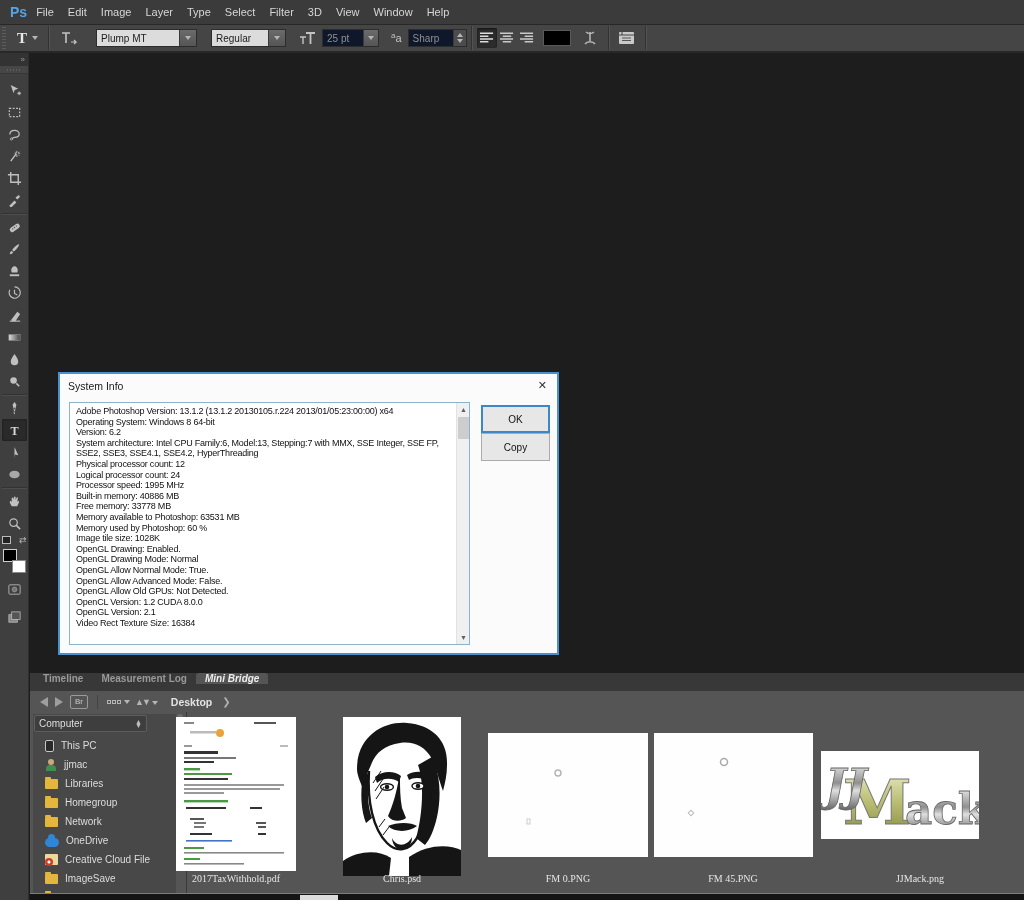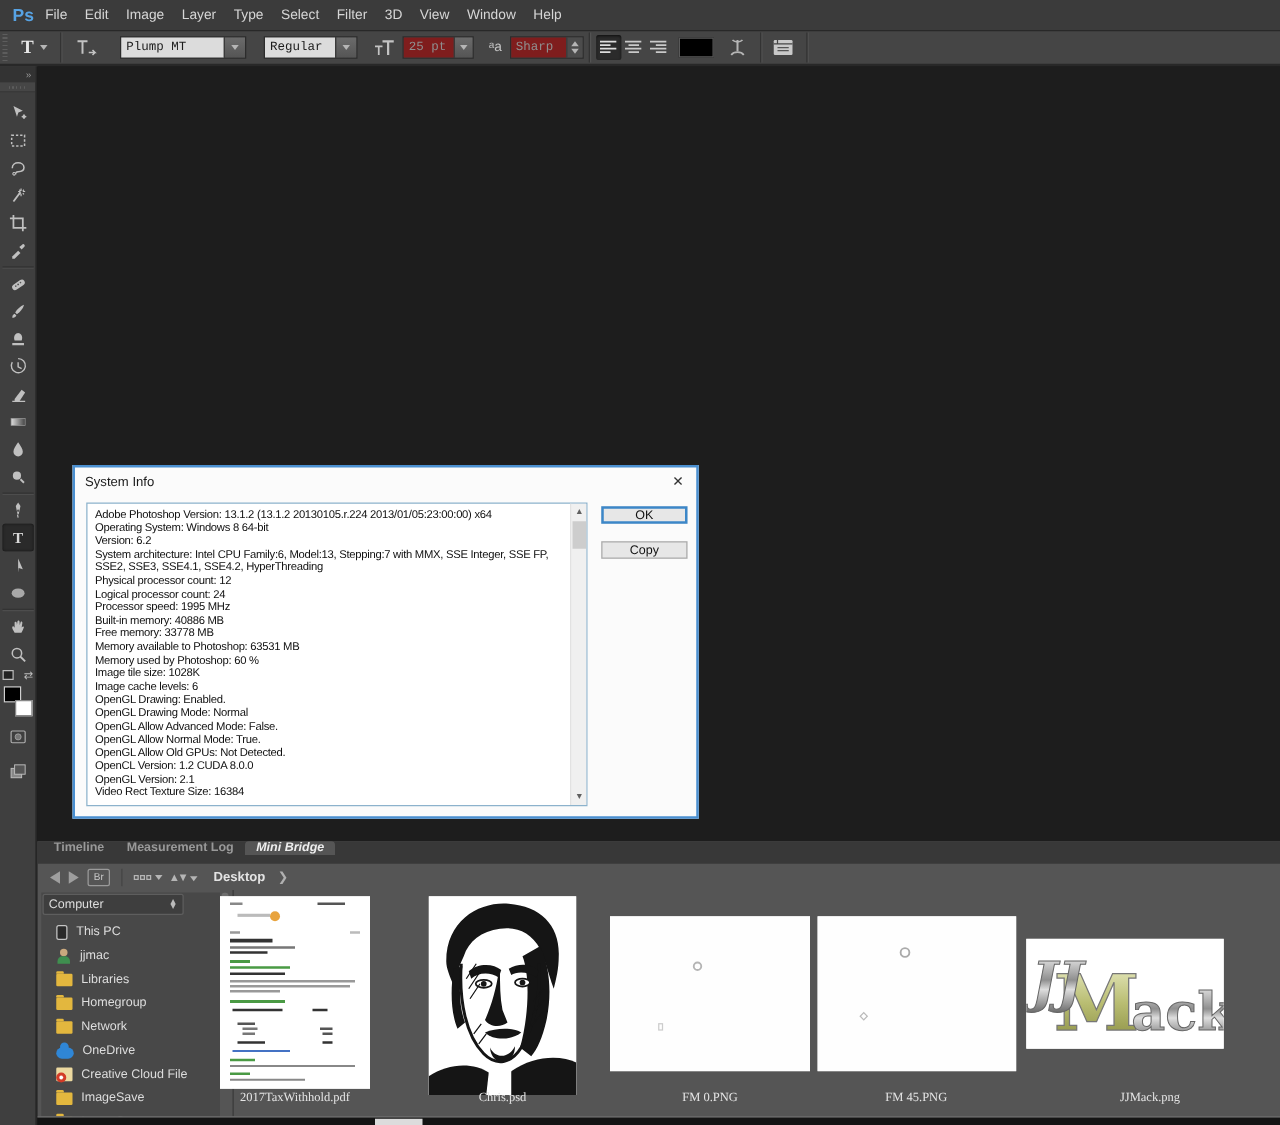--- a/index.html
+++ b/index.html
@@ -11,23 +11,23 @@
   .menu-item { color:#d6d6d6; font-size:11px; padding:0 7px; line-height:25px; }
 
   .optionsbar { position:absolute; left:0; top:25px; width:1024px; height:28px; background:#454545; border-bottom:2px solid #282828; display:flex; align-items:center; }
   .grip { width:4px; height:22px; margin-left:2px; background:repeating-linear-gradient(to bottom,#5d5d5d 0 1px,transparent 1px 3px); }
   .ob-sep { width:1px; height:24px; background:#333; margin:0 5px; box-shadow:1px 0 0 #535353; }
   .tool-preset { display:flex; align-items:center; gap:5px; margin-left:6px; padding:2px 5px; }
   .tool-preset .bigT { color:#e8e8e8; font-size:15px; font-weight:bold; font-family:"Liberation Serif",serif; }
   .caret { width:0; height:0; border-left:3px solid transparent; border-right:3px solid transparent; border-top:4px solid #b5b5b5; display:inline-block; }
   .ob-icon { color:#c3c3c3; display:inline-flex; align-items:center; justify-content:center; }
   .combo { display:flex; height:18px; border:1px solid #2c2c2c; }
-  .combo .field { background:#dcdcdc; color:#1c1c1c; font-size:10px; padding:2px 4px; display:flex; align-items:center;font-family:Liberation Mono, monospace; }
+  .combo .field { background:#dcdcdc; color:#1c1c1c; font-size:10px; padding:2px 4px; display:flex; align-items:center; }
   .combo .drop { width:17px; background:linear-gradient(#6b6b6b,#555); display:flex; align-items:center; justify-content:center; border-left:1px solid #3a3a3a; }
-  .combo.dark .field { background:#7f1d1d; color:#8f8f8f; }
+  .combo.dark .field { background:#0f172a; color:#8f8f8f; }
   .spinner { width:13px; background:#4c4c4c; display:flex; flex-direction:column; align-items:center; justify-content:center; gap:2px; border-left:1px solid #3a3a3a; }
   .caret-up { width:0; height:0; border-left:3px solid transparent; border-right:3px solid transparent; border-bottom:4px solid #b5b5b5; }
   .align-btn { width:20px; height:20px; display:flex; align-items:center; justify-content:center; border-radius:2px; }
   .align-btn.active { background:#2b2b2b; box-shadow:inset 0 1px 2px #111; }
   .swatch { width:28px; height:16px; background:#000; border:1px solid #5a5a5a; margin:0 6px; }
 
   .toolbar { position:absolute; left:0; top:53px; width:29px; height:847px; background:#3f3f3f; border-right:1px solid #2e2e2e; }
   .tb-head { height:13px; background:#333; color:#9a9a9a; font-size:8px; text-align:right; padding:2px 4px 0 0; letter-spacing:-1px; }
   .tb-grip { height:8px; background:#464646; border-bottom:1px solid #363636; display:flex; align-items:center; justify-content:center; }
   .tb-grip i { display:block; width:14px; height:2px; background:repeating-linear-gradient(to right,#5d5d5d 0 1px,transparent 1px 3px); }
@@ -43,21 +43,21 @@
 
   .canvas { position:absolute; left:30px; top:53px; width:994px; height:620px; background:#1d1d1d; }
 
   .dialog { position:absolute; left:58px; top:372px; width:501px; height:283px; background:#fbfbfb; border:2px solid #4a8fd0; }
   .dlg-title { height:23px; display:flex; align-items:center; font-size:10.5px; color:#1a1a1a; padding-left:8px; }
   .dlg-close { position:absolute; right:10px; top:5px; color:#333; font-size:11px; }
   .dlg-text { position:absolute; left:9px; top:28px; width:401px; height:243px; background:#fff; border:1px solid #8cb2cc; padding:3px 15px 3px 6px; color:#101010; font-size:9px; letter-spacing:-0.22px; line-height:10.6px; overflow:hidden; }
   .dlg-scroll { position:absolute; right:0; top:0; width:13px; height:100%; background:#f0f0f0; border-left:1px solid #e2e2e2; }
   .sc-btn { position:absolute; left:0; width:13px; height:13px; display:flex; align-items:center; justify-content:center; color:#606060; font-size:7px; }
   .sc-thumb { position:absolute; left:1px; top:14px; width:11px; height:22px; background:#cdcdcd; }
-  .dlg-btn { position:absolute; left:421px; width:69px; height:14px; background:#e7e7e7; color:#111; font-size:10px; display:flex; align-items:center; justify-content:center; }
+  .dlg-btn { position:absolute; left:421px; width:69px; height:28px; background:#e7e7e7; color:#111; font-size:10px; display:flex; align-items:center; justify-content:center; }
   .dlg-ok { top:31px; border:2px solid #3c87c8; }
   .dlg-copy { top:59px; border:1px solid #ababab; }
 
   .bpanel { position:absolute; left:30px; top:673px; width:994px; height:221px; background:#555; }
   .tabbar { position:absolute; left:0; top:0; width:994px; height:18px; background:#383838; display:flex; align-items:flex-start; padding-left:4px; }
   .tab { color:#999; font-size:10px; font-weight:bold; padding:0 9px; display:flex; align-items:center; }
   .tab.active { background:#555; color:#eee; border-radius:3px 3px 0 0;font-style:italic; }
   .navrow { position:absolute; left:0; top:18px; width:994px; height:21px; display:flex; align-items:center; gap:5px; padding-left:10px; }
   .nav-arrow { width:0; height:0; border-top:5px solid transparent; border-bottom:5px solid transparent; }
   .nav-back { border-right:8px solid #9e9e9e; }
@@ -365,25 +365,24 @@
         <div>System architecture: Intel CPU Family:6, Model:13, Stepping:7 with MMX, SSE Integer, SSE FP,</div>
         <div>SSE2, SSE3, SSE4.1, SSE4.2, HyperThreading</div>
         <div>Physical processor count: 12</div>
         <div>Logical processor count: 24</div>
         <div>Processor speed: 1995 MHz</div>
         <div>Built-in memory: 40886 MB</div>
         <div>Free memory: 33778 MB</div>
         <div>Memory available to Photoshop: 63531 MB</div>
         <div>Memory used by Photoshop: 60 %</div>
         <div>Image tile size: 1028K</div>
-        <div>Image cache levels: 6</div>
         <div>OpenGL Drawing: Enabled.</div>
         <div>OpenGL Drawing Mode: Normal</div>
+        <div>OpenGL Allow Normal Mode: True.</div>
         <div>OpenGL Allow Advanced Mode: False.</div>
-        <div>OpenGL Allow Normal Mode: True.</div>
         <div>OpenGL Allow Old GPUs: Not Detected.</div>
         <div>OpenCL Version: 1.2 CUDA 8.0.0</div>
         <div>OpenGL Version: 2.1</div>
         <div>Video Rect Texture Size: 16384</div>
       </div>
     <div class="dlg-scroll" style="position:absolute; left:396px; top:29px; width:13px; height:241px;">
       <div class="sc-btn" style="top:0;">▲</div>
       <div class="sc-thumb"></div>
       <div class="sc-btn" style="bottom:0;">▼</div>
     </div>

